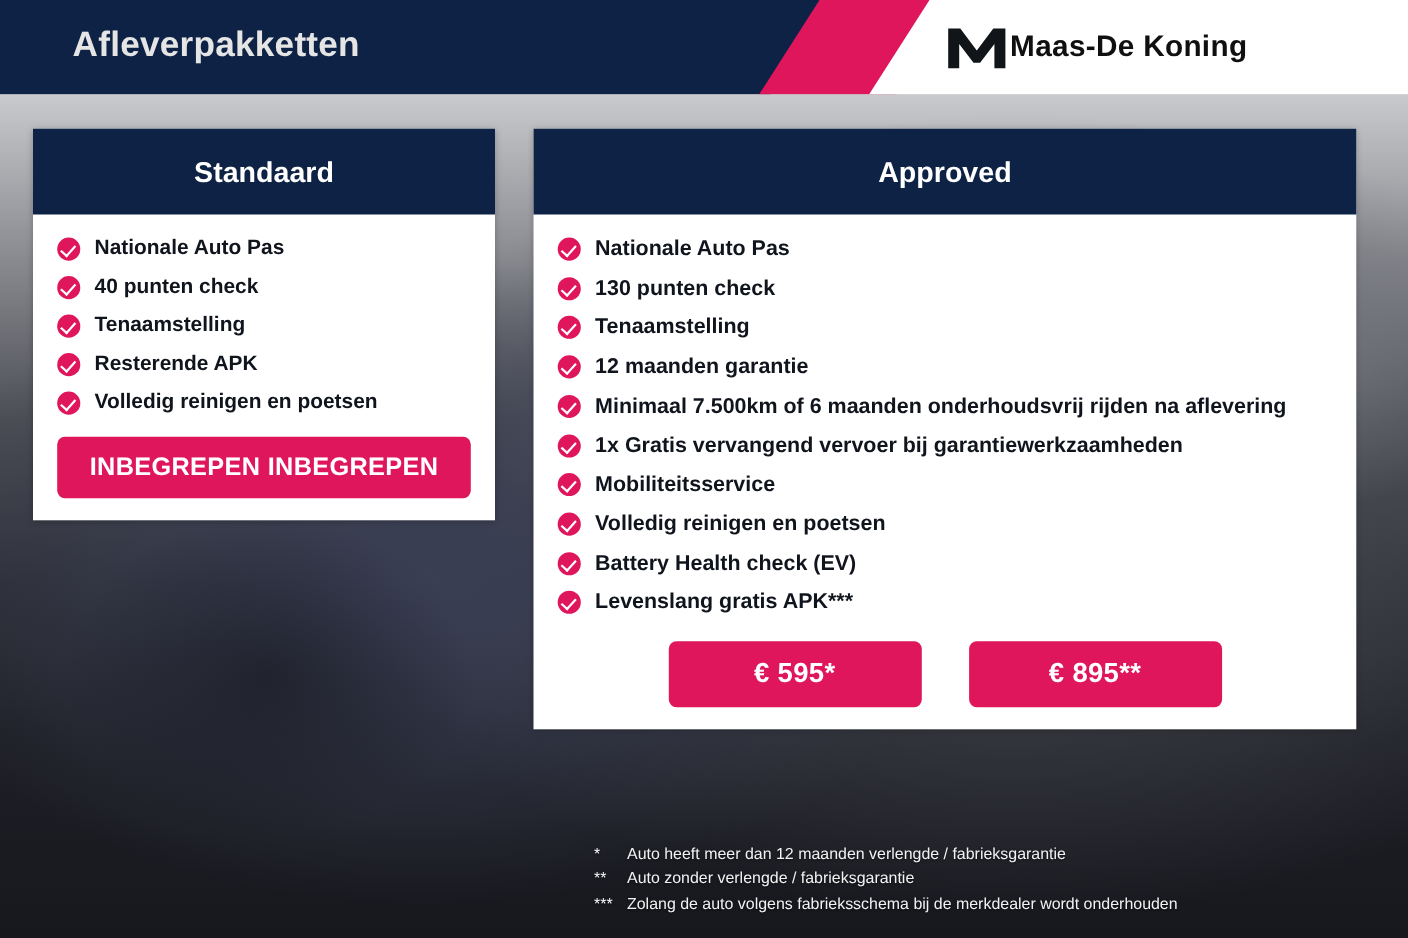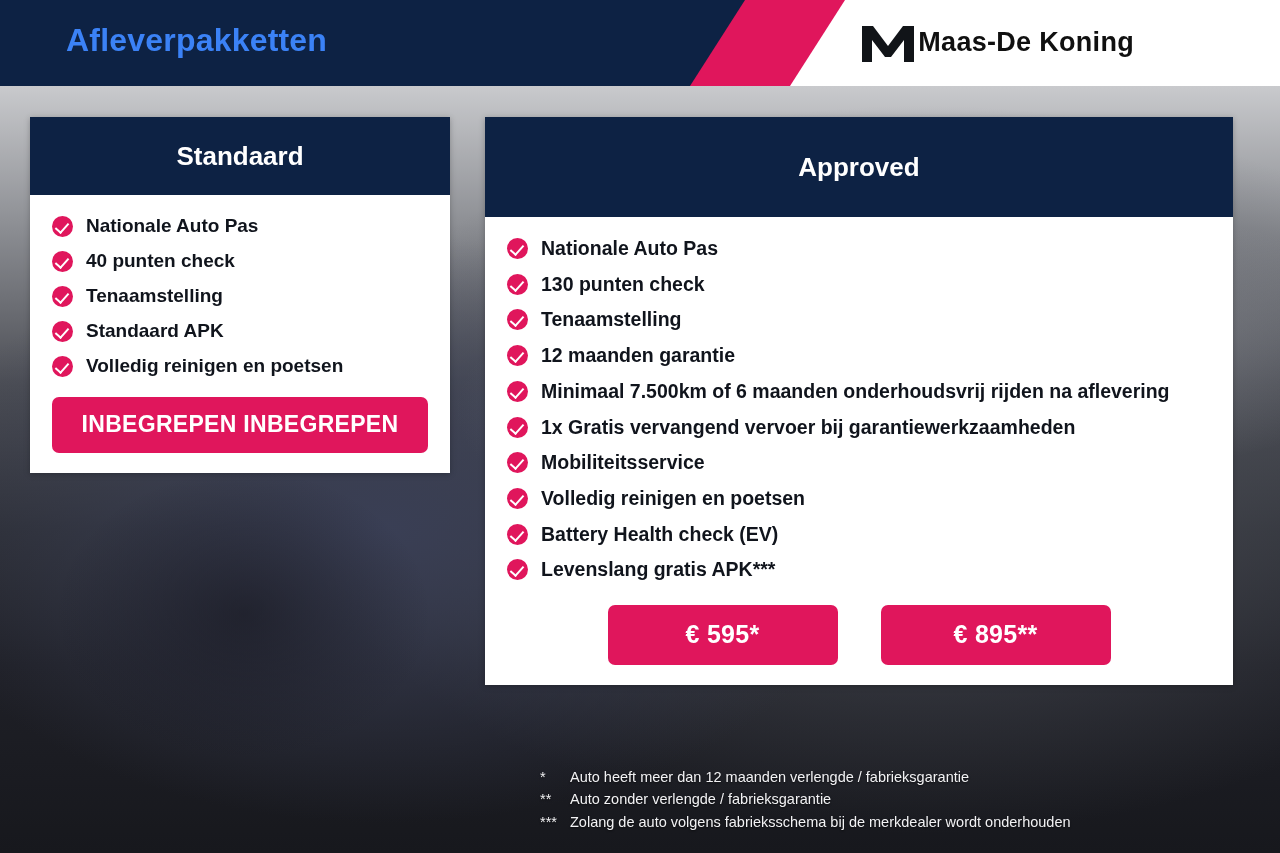--- a/index.html
+++ b/index.html
@@ -51,21 +51,21 @@
     clip-path: polygon(55px 0, 180px 0, 125px 86px, 0 86px);
   }
   .header-white {
     position: absolute; top: 0; left: 790px;
     width: 490px; height: 86px;
     background: #ffffff;
     clip-path: polygon(55px 0, 490px 0, 490px 86px, 0 86px);
   }
   .header-title {
     position: absolute; left: 66px; top: 22px;
-    color: #3b82f6;
+    color: #e5e5e5;
     font-size: 32px; font-weight: bold;
     letter-spacing: .2px;
   }
   .brand {
     position: absolute; right: 146px; top: 20px;
     display: flex; align-items: center; gap: 2px;
   }
   .brand-mark { width: 56px; height: 44px; display:block; }
   .brand-name {
     color: #101010; font-size: 27px; font-weight: bold; letter-spacing: .3px;
@@ -82,21 +82,21 @@
     color: #ffffff;
     text-align: center;
     font-size: 26px; font-weight: bold;
     display: flex; align-items: center; justify-content: center;
   }
   .card-body { padding: 18px 22px 20px 22px; }
 
   #card-standaard { left: 30px; top: 117px; width: 420px; }
   #card-standaard .card-head { height: 78px; }
   #card-approved { left: 485px; top: 117px; width: 748px; }
-  #card-approved .card-head { height: 100px; }
+  #card-approved .card-head { height: 78px; }
 
   ul.features { list-style: none; }
   ul.features li {
     display: flex;
     align-items: flex-start;
     gap: 13px;
     margin-bottom: 9px;
     color: #10141c;
     font-size: 19px;
     font-weight: bold;
@@ -198,21 +198,21 @@
       <li>
         <span class="check"></span>
         <span class="feat-text">40 punten check</span>
       </li>
       <li>
         <span class="check"></span>
         <span class="feat-text">Tenaamstelling</span>
       </li>
       <li>
         <span class="check"></span>
-        <span class="feat-text">Standaard APK</span>
+        <span class="feat-text">Resterende APK</span>
       </li>
       <li>
         <span class="check"></span>
         <span class="feat-text">Volledig reinigen en poetsen</span>
       </li>
     </ul>
     <button class="btn-pink" id="standaard-included">INBEGREPEN INBEGREPEN</button>
   </div>
 </div>
 

